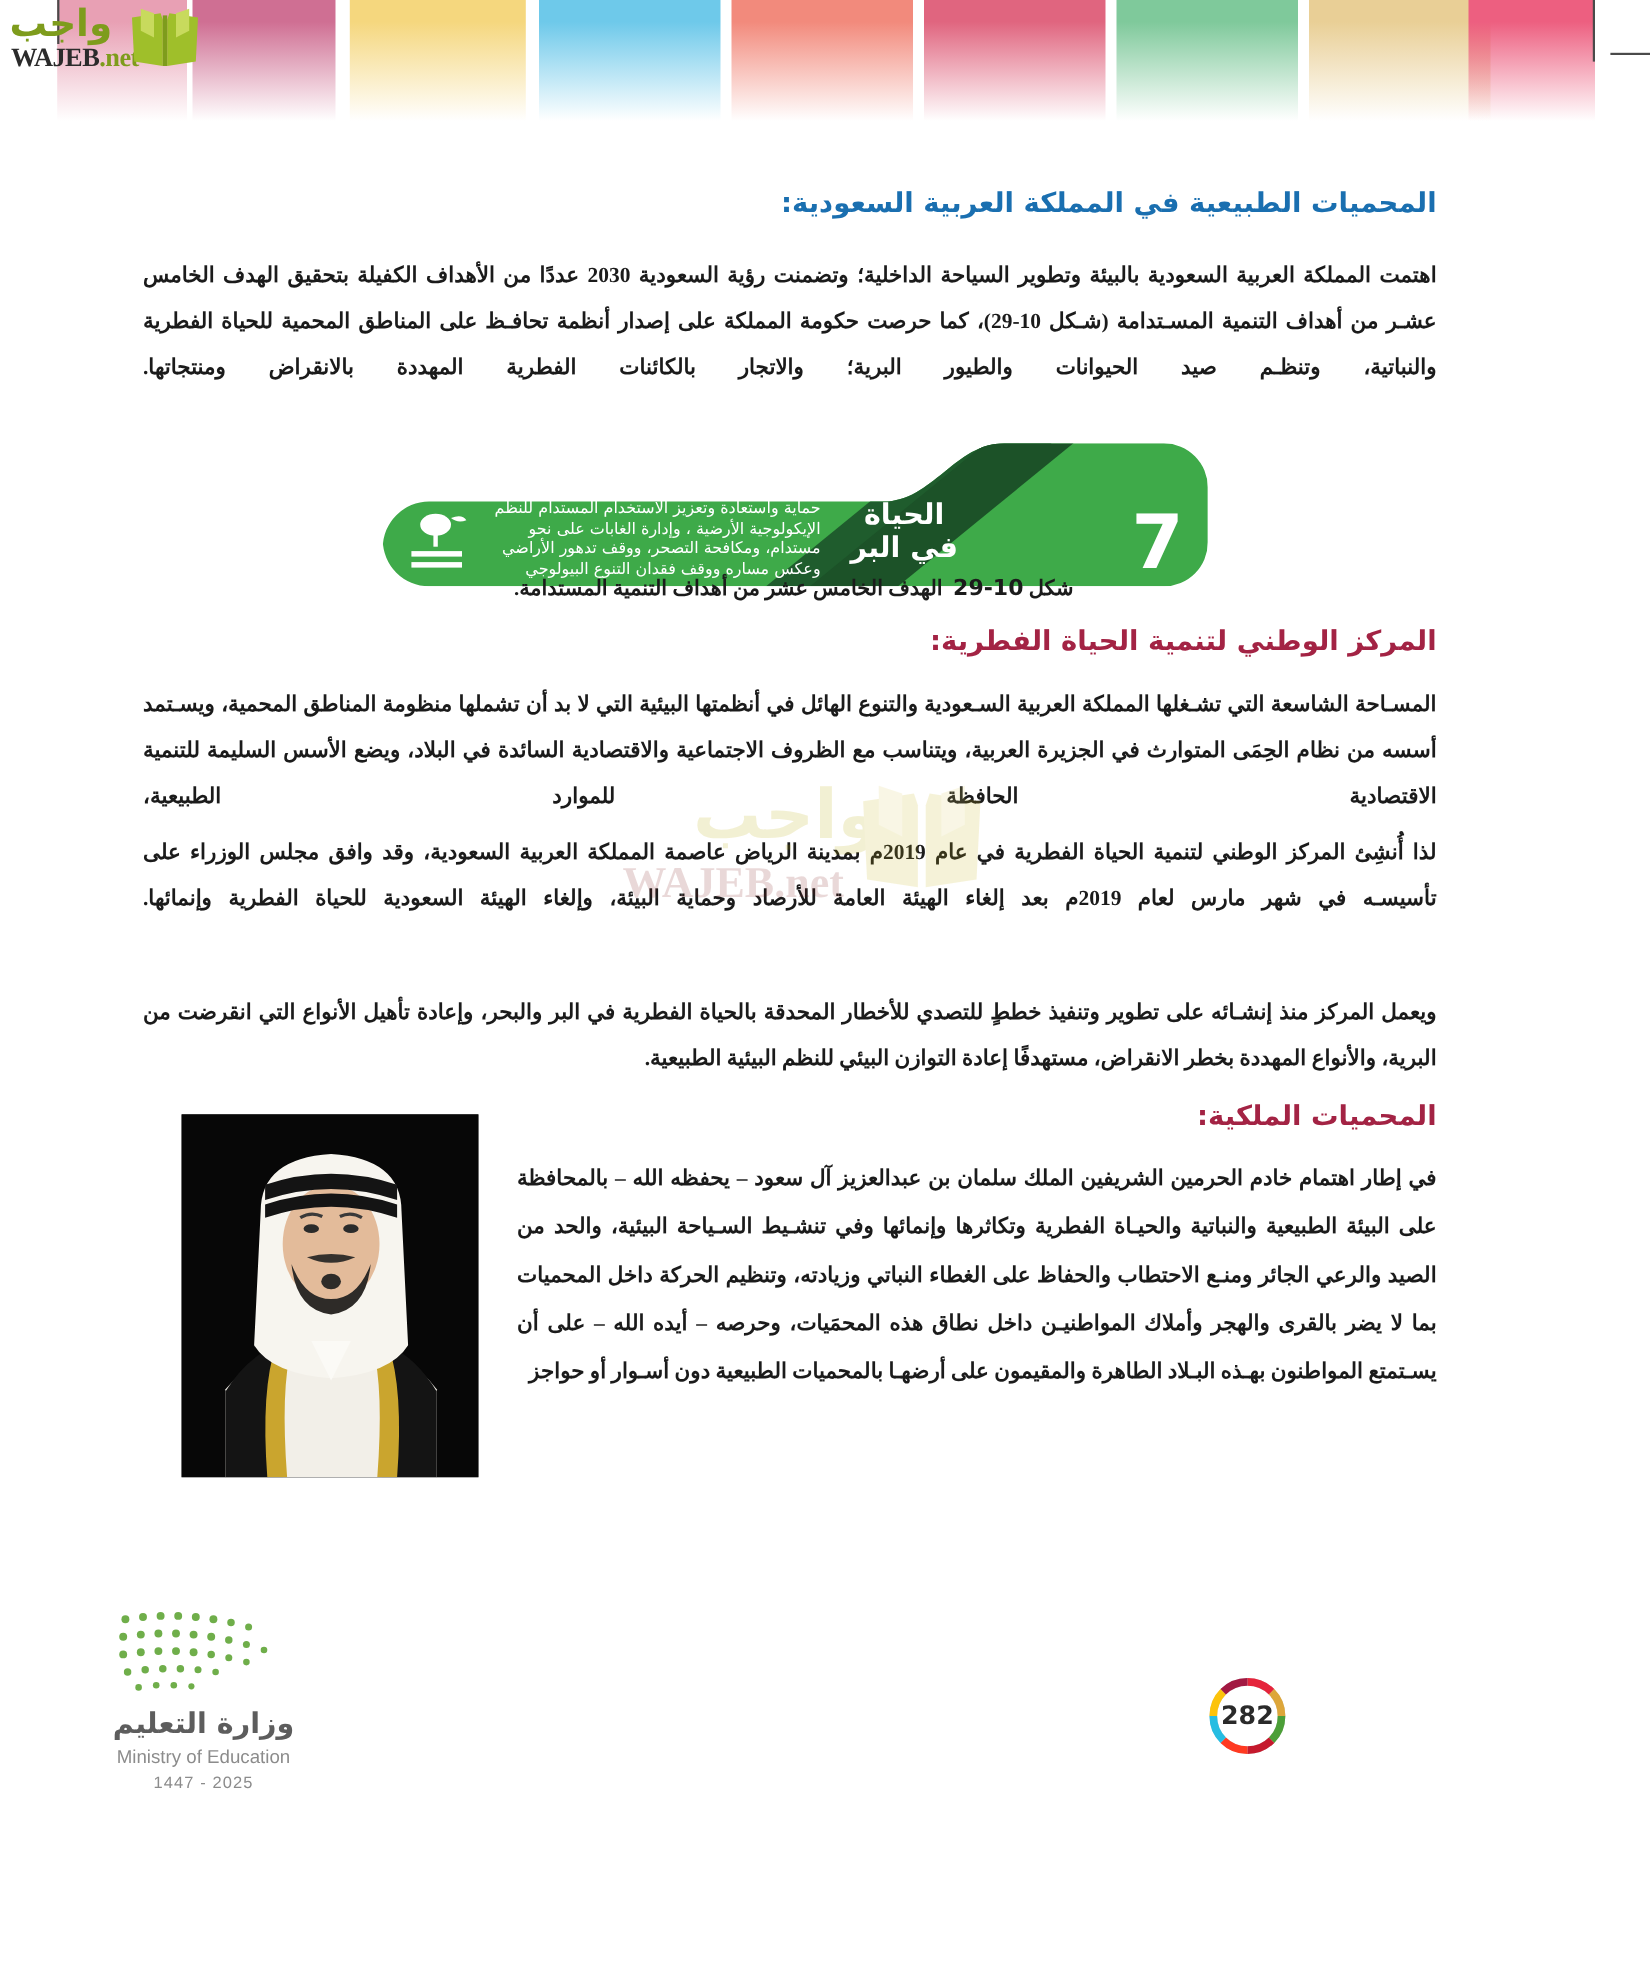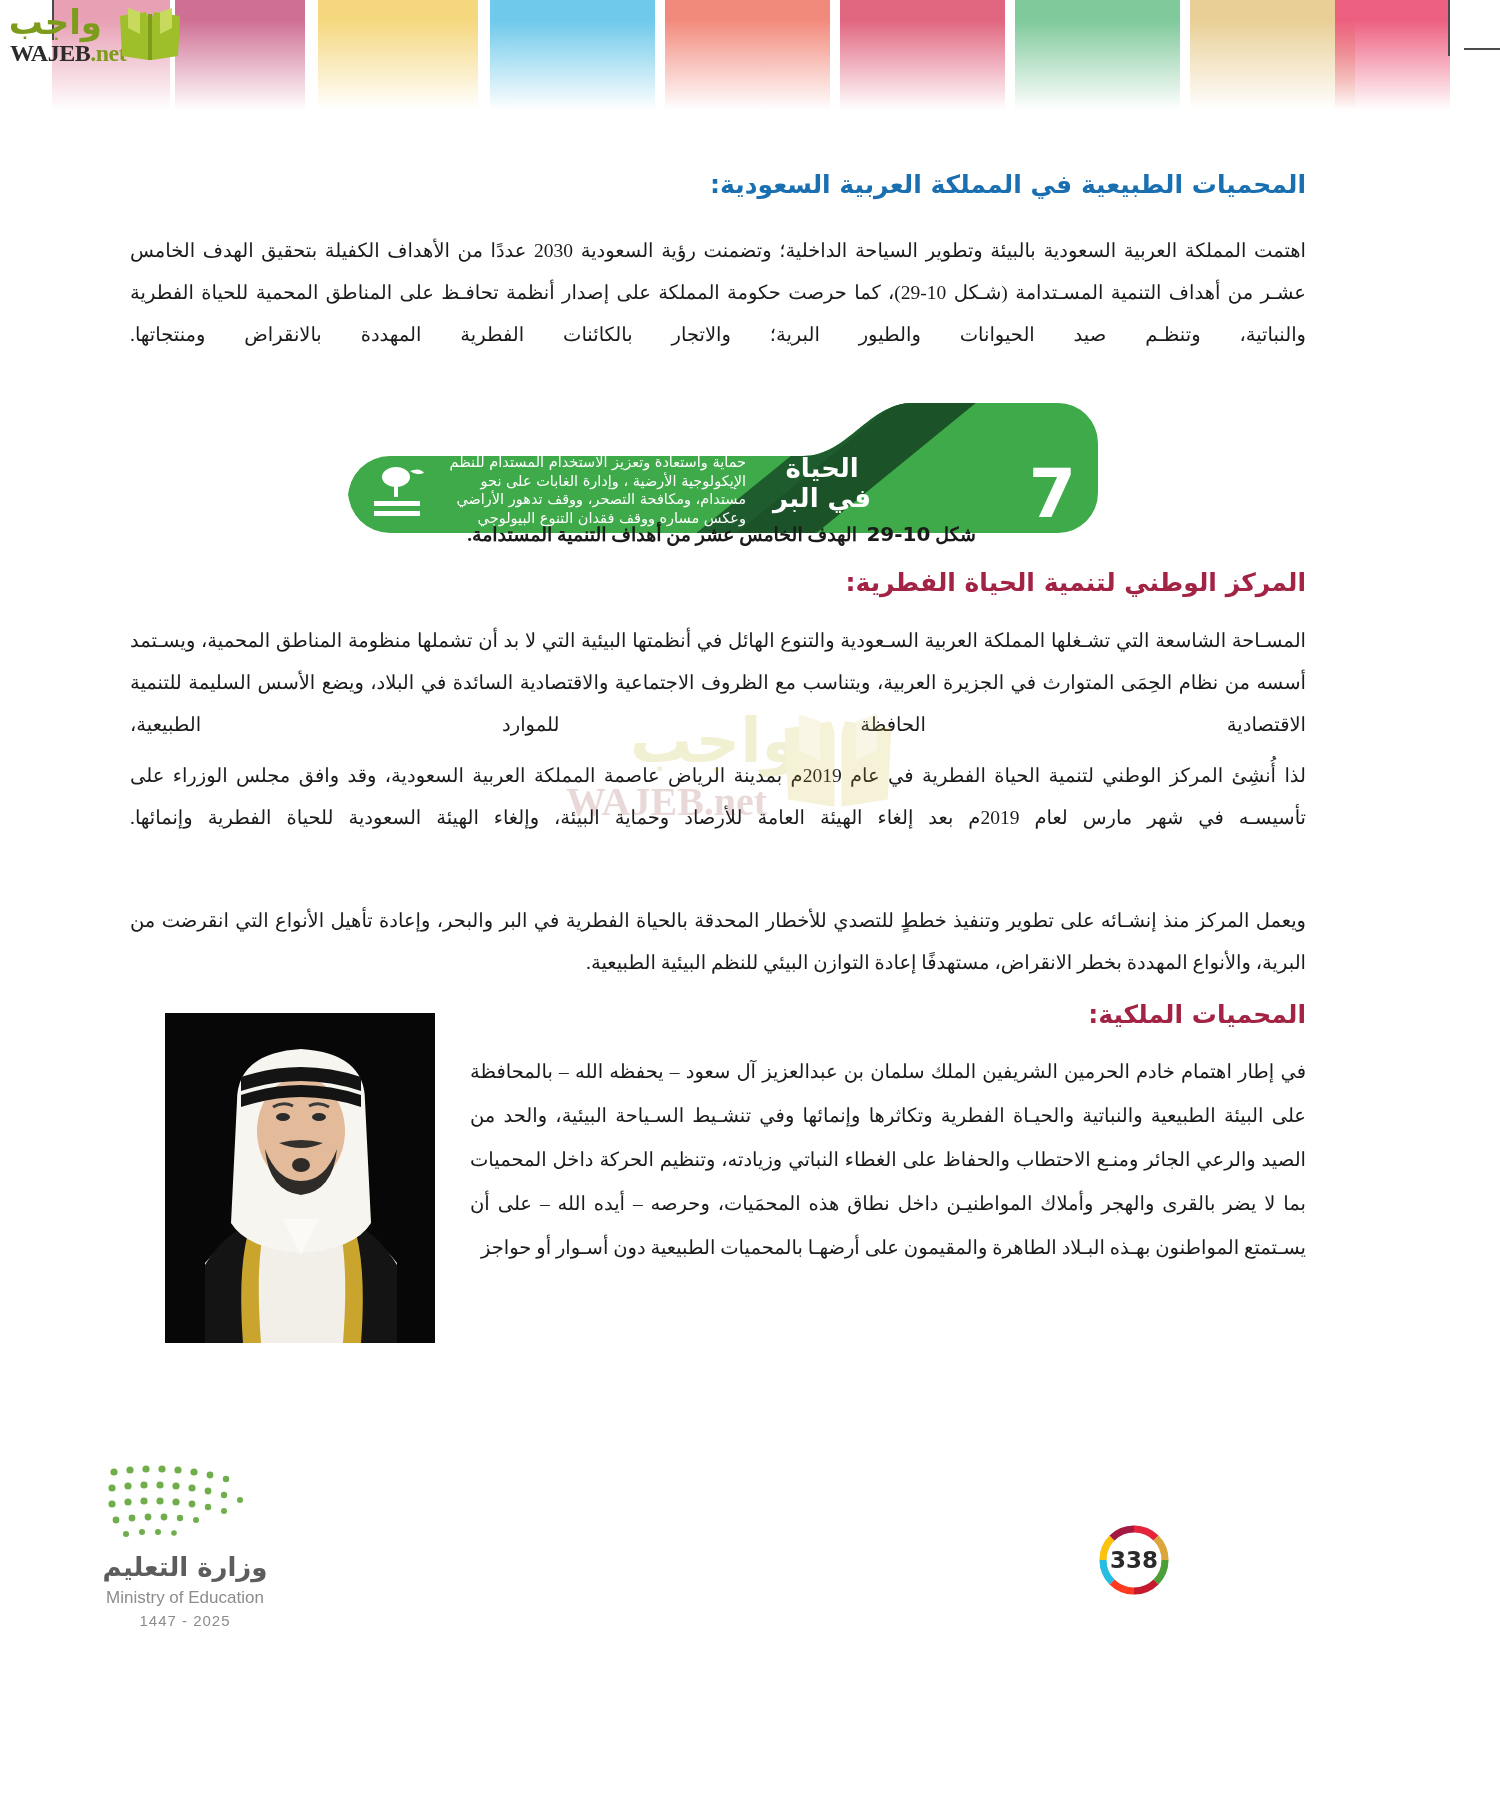--- a/index.html
+++ b/index.html
@@ -42,21 +42,21 @@
     margin:0;white-space:nowrap;
   }
   h2.maroon{
     position:absolute;color:#a32344;font-weight:bold;font-size:25px;
     font-family:"DejaVu Sans","Liberation Sans",sans-serif;
     margin:0;white-space:nowrap;
   }
 
   p.body{
     position:absolute;margin:0;color:#1b1b1b;font-size:19.5px;
-    line-height:42px;text-align:justify;font-weight:normal;
+    line-height:42px;text-align:justify;font-weight:bold;
     font-family:"Liberation Serif","DejaVu Serif",serif;
     text-align-last:justify;
   }
   p.body.last{text-align-last:right;}
 
   
   #sdg{position:absolute;left:348px;top:293px;width:750px;height:130px;}
   #sdgwrap{position:absolute;inset:0;}
   .sdgnum{
     position:absolute;left:556px;top:53px;width:194px;height:77px;
@@ -330,14 +330,14 @@
       <path d="M36 5 A31 31 0 0 1 58 14" stroke="#e5243b"></path>
       <path d="M58 14 A31 31 0 0 1 67 36" stroke="#dda63a"></path>
       <path d="M67 36 A31 31 0 0 1 58 58" stroke="#4c9f38"></path>
       <path d="M58 58 A31 31 0 0 1 36 67" stroke="#c5192d"></path>
       <path d="M36 67 A31 31 0 0 1 14 58" stroke="#ff3a21"></path>
       <path d="M14 58 A31 31 0 0 1 5 36" stroke="#26bde2"></path>
       <path d="M5 36 A31 31 0 0 1 14 14" stroke="#fcc30b"></path>
       <path d="M14 14 A31 31 0 0 1 36 5" stroke="#a21942"></path>
     </g>
   </svg>
-  <div class="num">338</div>
+  <div class="num">282</div>
 </div>
 
 </body></html>

